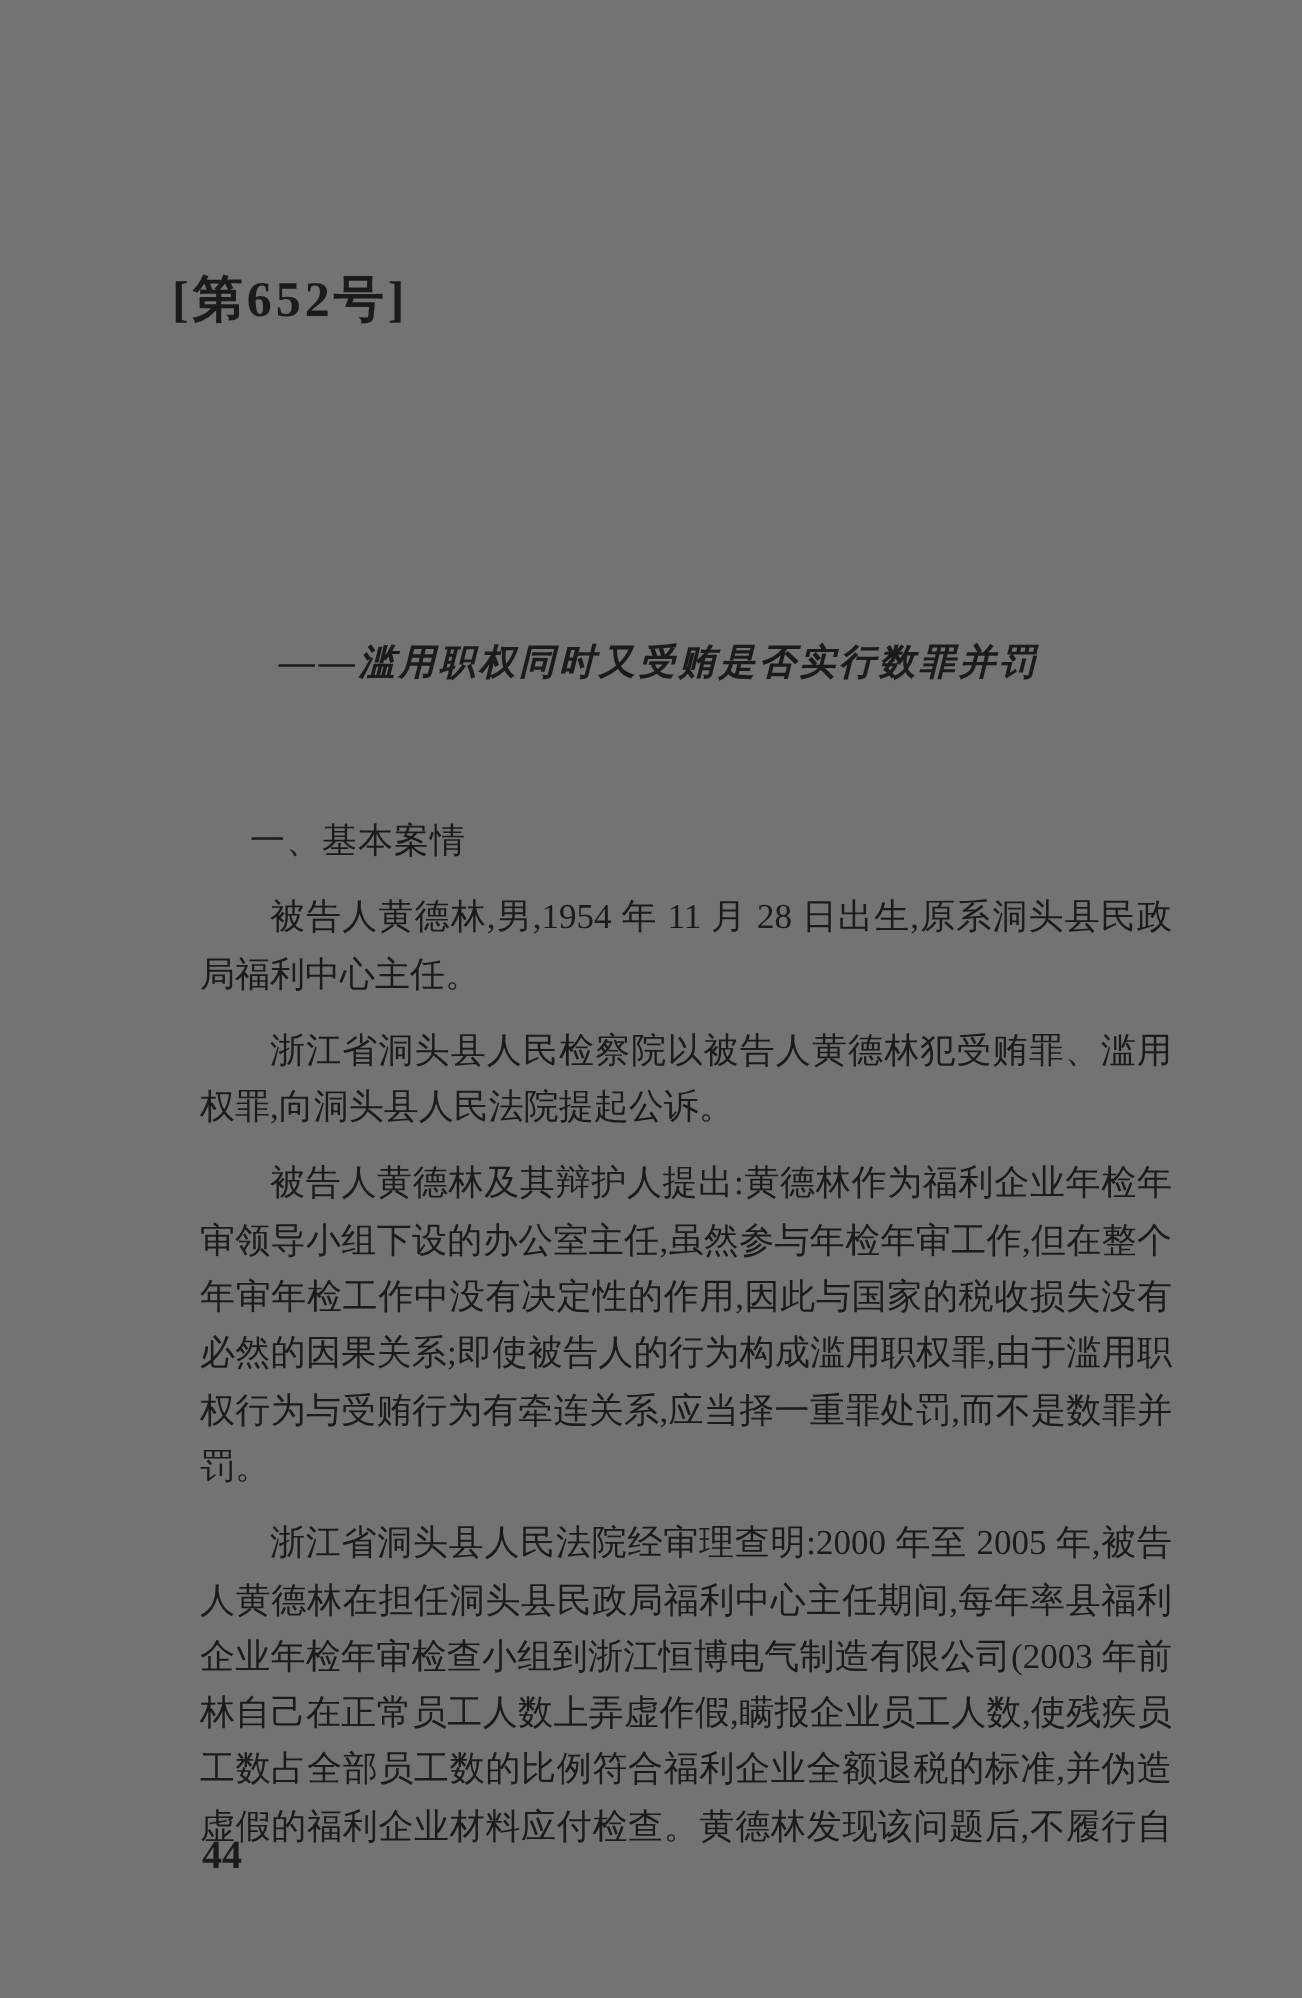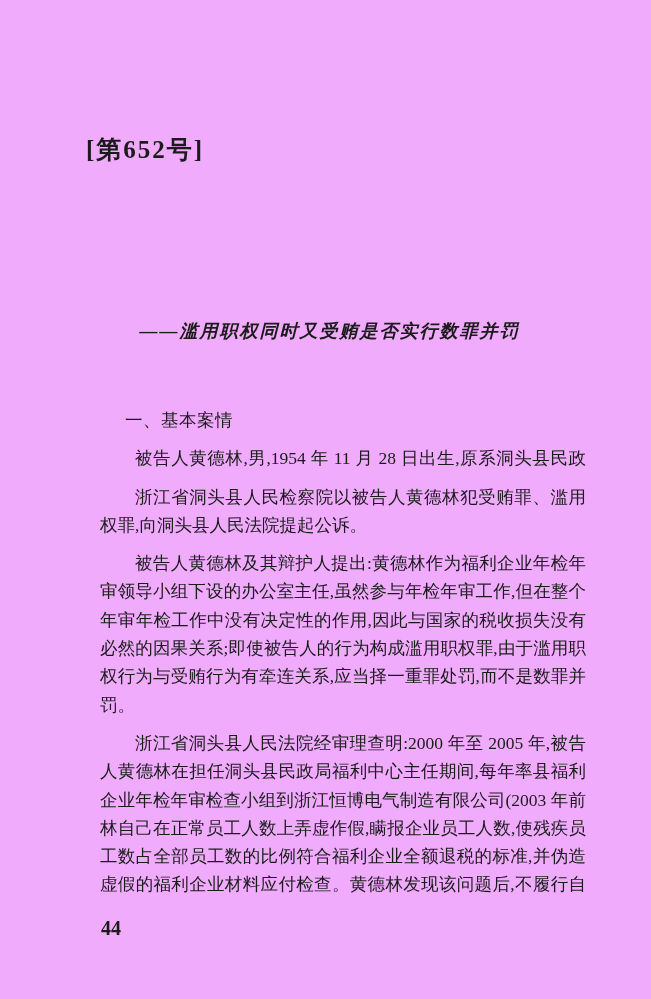--- a/index.html
+++ b/index.html
@@ -72,32 +72,33 @@
     position: absolute;
     left: 101px;
     top: 917px;
     font-size: 20px;
     font-weight: 600;
   }
 </style>
 </head>
 <body>
 
-<div class="page" style="background: #f0abfc; color: rgb(27, 27, 27);">
+<div class="page" style="background: #737373; color: rgb(27, 27, 27);">
 
   <div class="case-number">[第652号]</div>
 
 
   <div class="subtitle">——滥用职权同时又受贿是否实行数罪并罚</div>
 
   <div class="body-text">
     <div class="line section-heading endline">一、基本案情</div>
     <div>
         <div class="para">
           <div class="line indent">被告人黄德林,男,1954 年 11 月 28 日出生,原系洞头县民政</div>
+          <div class="line endline">局福利中心主任。</div>
         </div>
         <div class="para">
           <div class="line indent">浙江省洞头县人民检察院以被告人黄德林犯受贿罪、滥用职</div>
           <div class="line endline">权罪,向洞头县人民法院提起公诉。</div>
         </div>
         <div class="para">
           <div class="line indent">被告人黄德林及其辩护人提出:黄德林作为福利企业年检年</div>
           <div class="line">审领导小组下设的办公室主任,虽然参与年检年审工作,但在整个</div>
           <div class="line">年审年检工作中没有决定性的作用,因此与国家的税收损失没有</div>
           <div class="line">必然的因果关系;即使被告人的行为构成滥用职权罪,由于滥用职</div>

